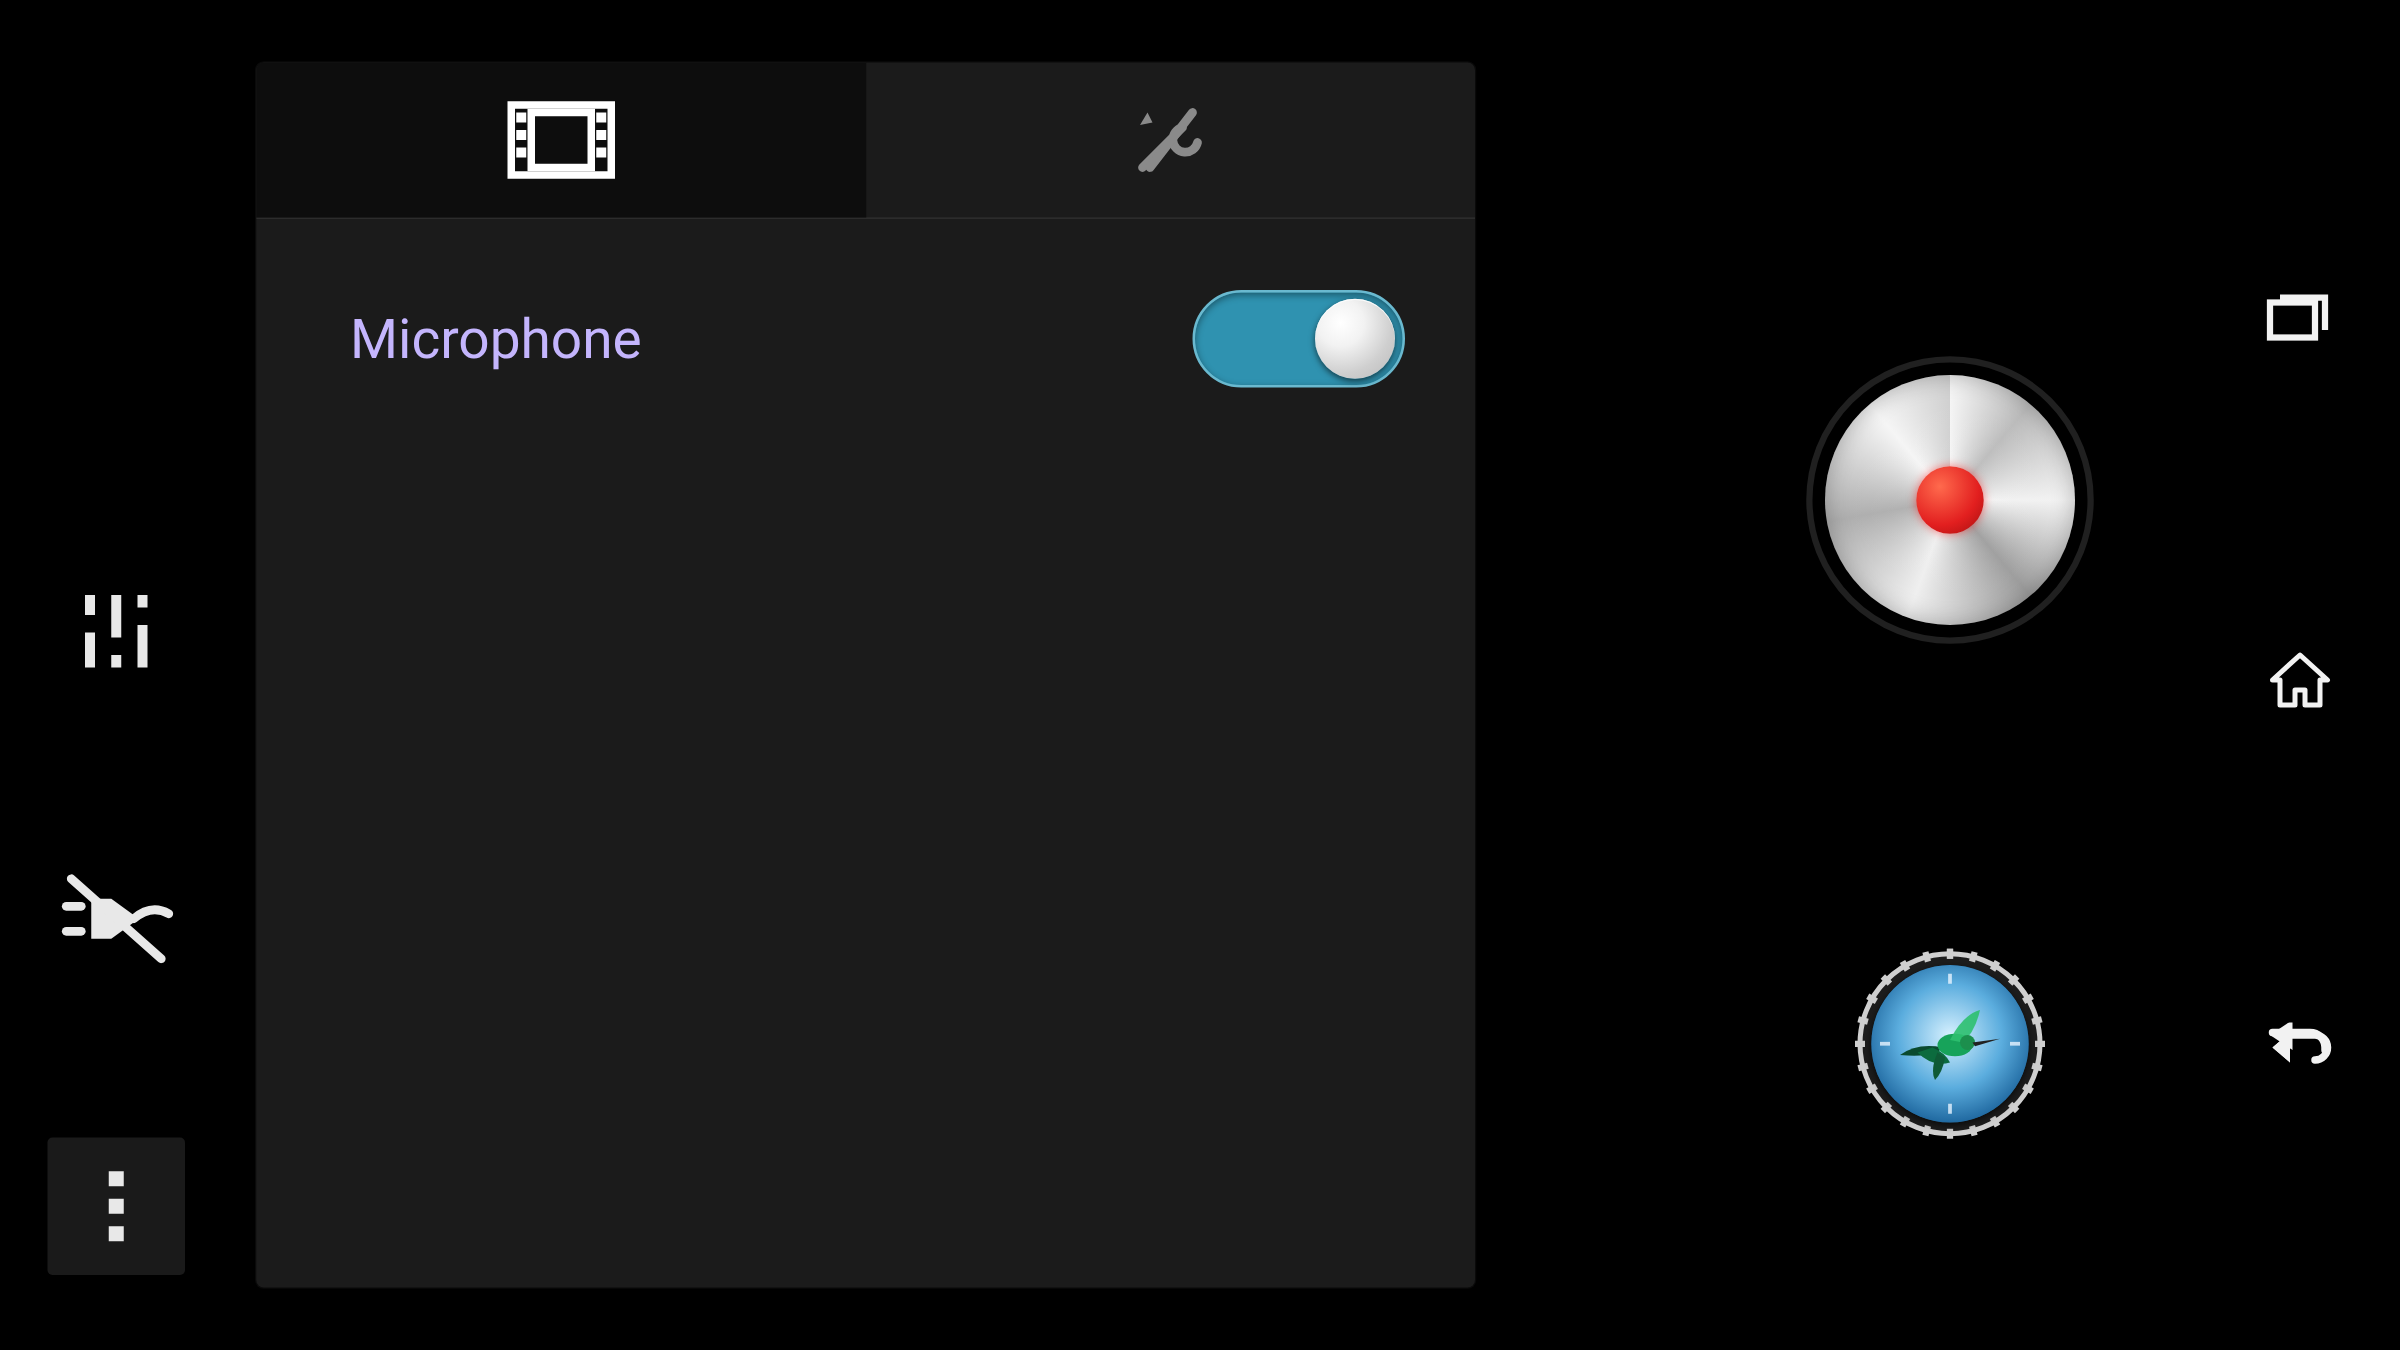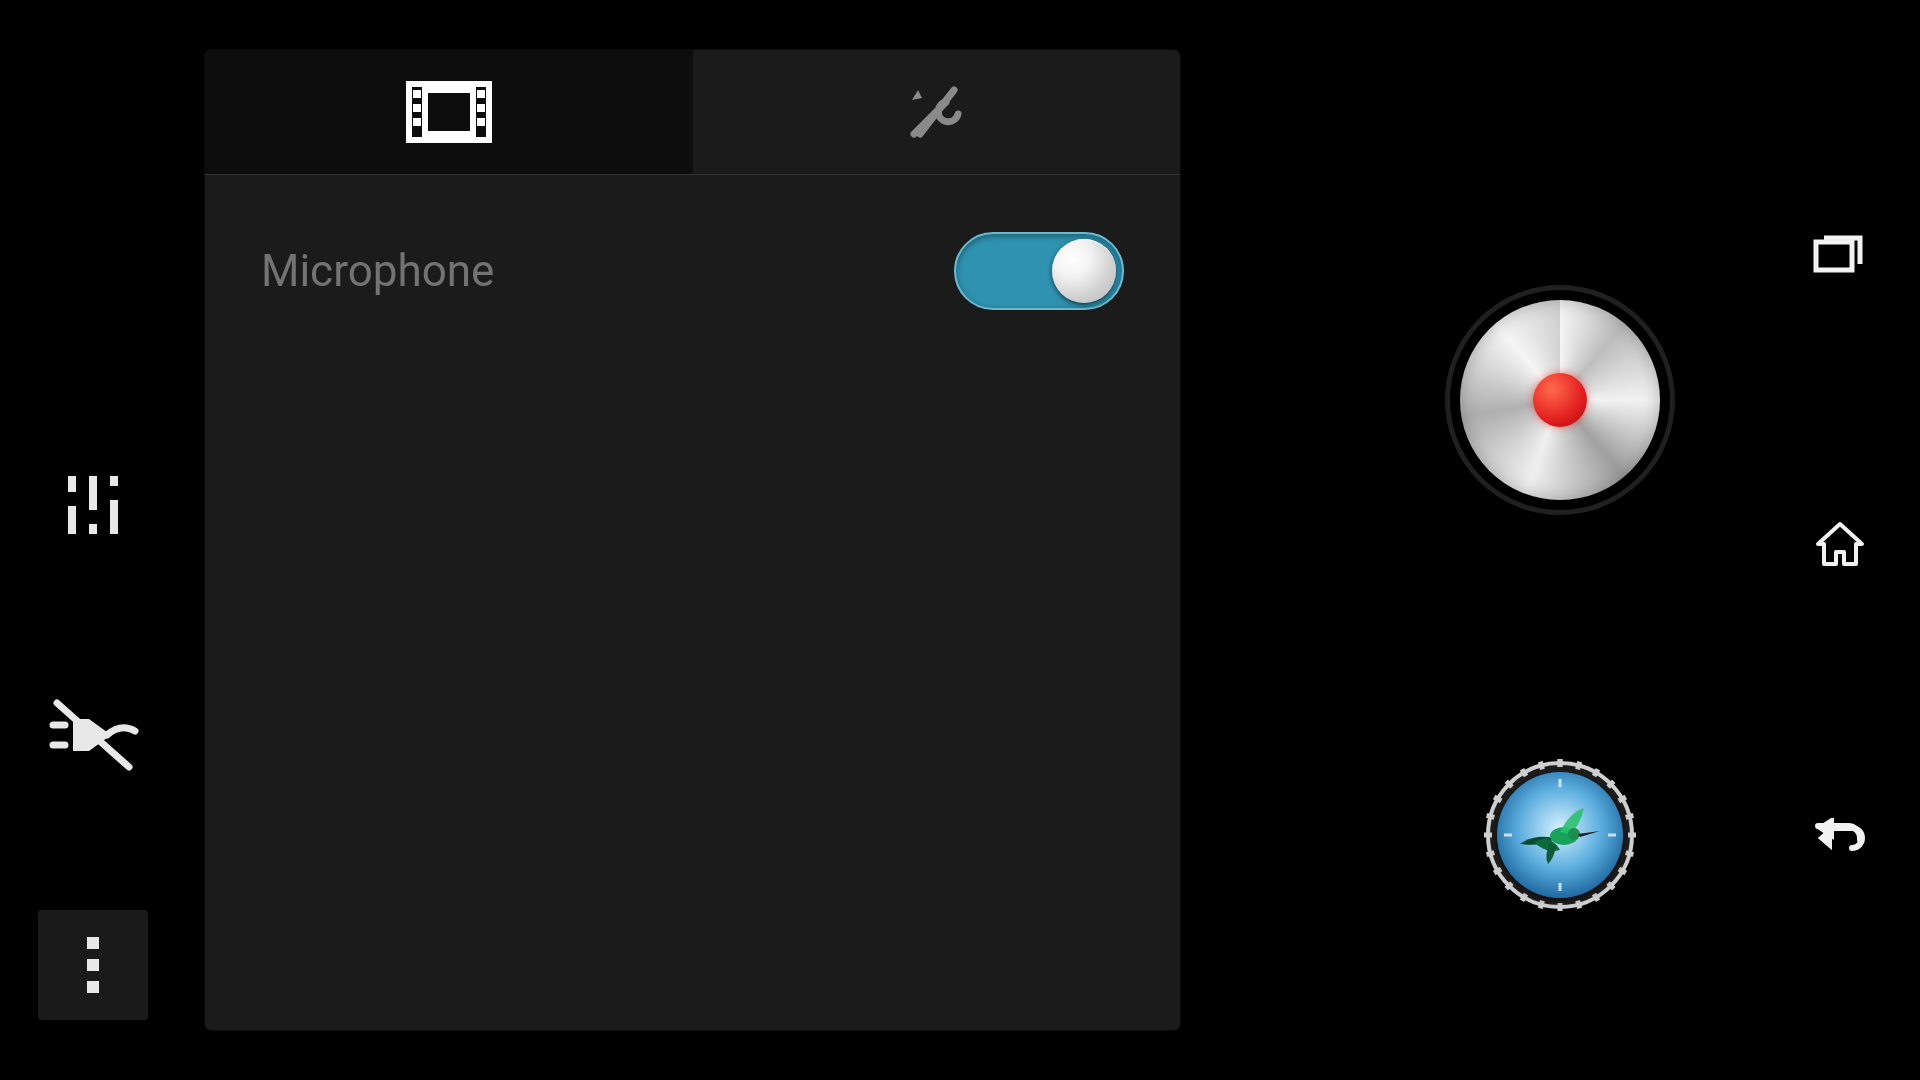--- a/index.html
+++ b/index.html
@@ -77,21 +77,22 @@
   }
   .row {
     display: flex;
     align-items: center;
     justify-content: space-between;
     height: 120px;
   }
   .row-label {
     font-size: 44px;
     font-weight: 400;
-    color: #737373;
+    color: #c4b5fd;
+    margin-left: 19px;
   }
 
   
   .toggle {
     position: relative;
     width: 170px;
     height: 78px;
     border-radius: 40px;
     background: #2f92b0;
     border: 2px solid #6ab9cf;

